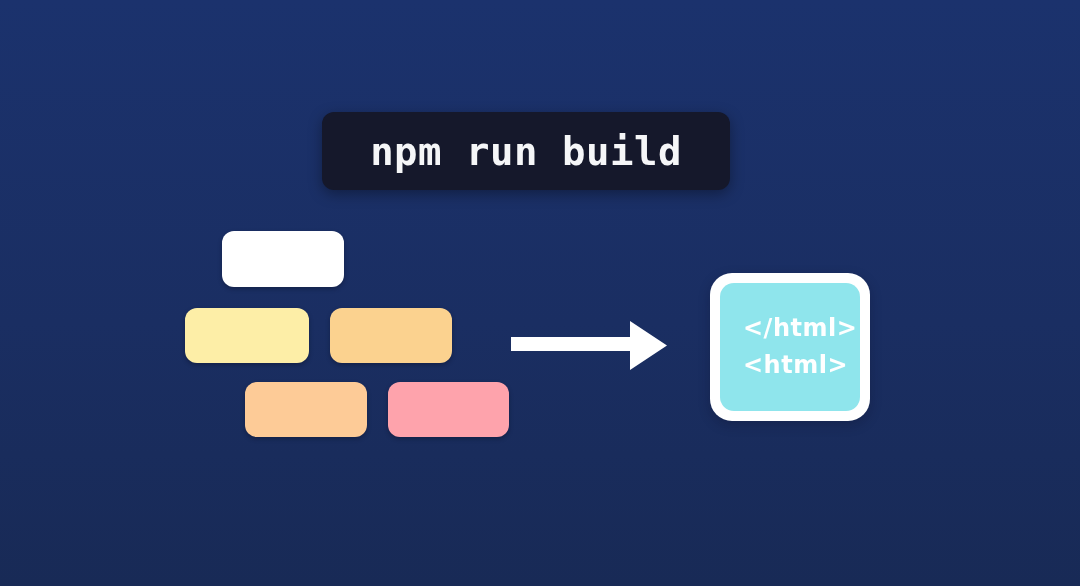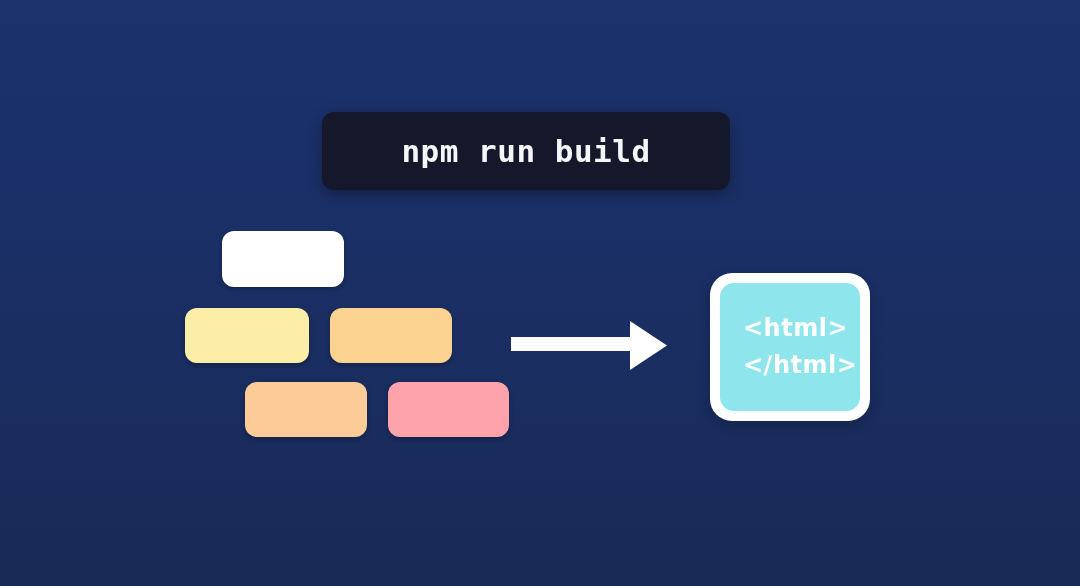--- a/index.html
+++ b/index.html
@@ -28,21 +28,21 @@
     background: var(--box-bg, #15182B);
     border-radius: 12px;
     box-shadow: 0 4px 14px rgba(0, 0, 0, 0.35);
     display: flex;
     align-items: center;
     justify-content: center;
   }
   .command-text {
     font-family: "DejaVu Sans Mono", "Liberation Mono", monospace;
     font-weight: bold;
-    font-size: 31px;
+    font-size: 39px;
     color: var(--cmd-color, #F5F6F8);
     letter-spacing: 0.5px;
   }
 
   
   .block {
     position: absolute;
     border-radius: 12px;
     box-shadow: 0 2px 4px rgba(10, 12, 30, 0.35);
   }
@@ -114,18 +114,18 @@
   </div>
 
   <div class="arrow" style="color: rgb(255, 255, 255);">
     <svg viewBox="0 0 158 54" xmlns="http://www.w3.org/2000/svg">
       <polygon points="0,18 119,18 119,2 156,26.5 119,51 119,32 0,32" fill="currentColor"></polygon>
     </svg>
   </div>
 
   <div class="output-box" style="--out-border: #FFFFFF;">
     <div class="output-inner" style="--out-fill: #8FE5EC; --out-text: #FFFFFF;">
+      <span class="output-line">&lt;/html&gt;</span>
       <span class="output-line">&lt;html&gt;</span>
-      <span class="output-line">&lt;/html&gt;</span>
     </div>
   </div>
 
 </div>
 
 </body></html>

